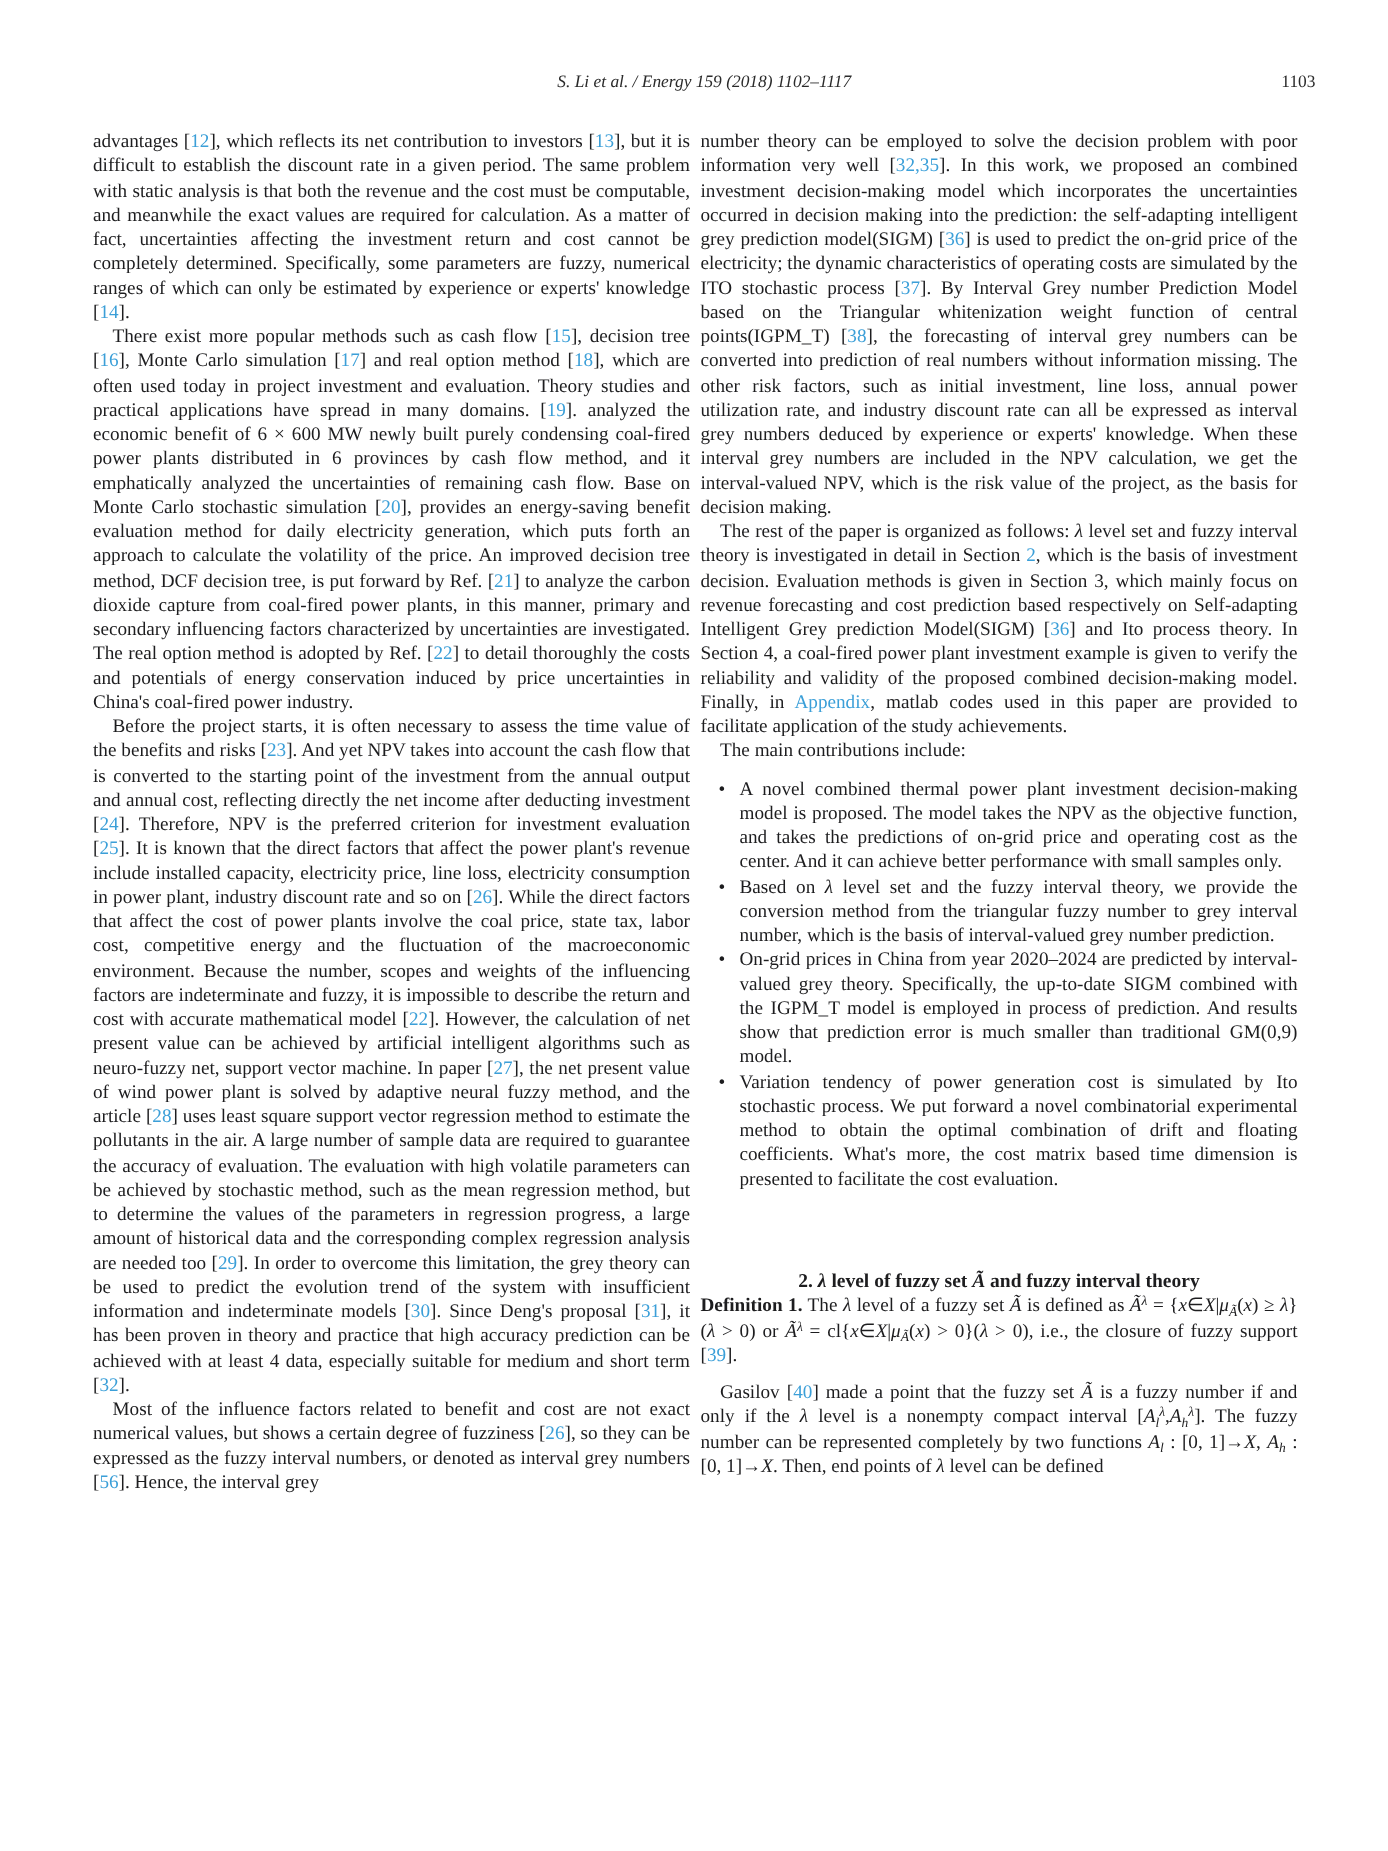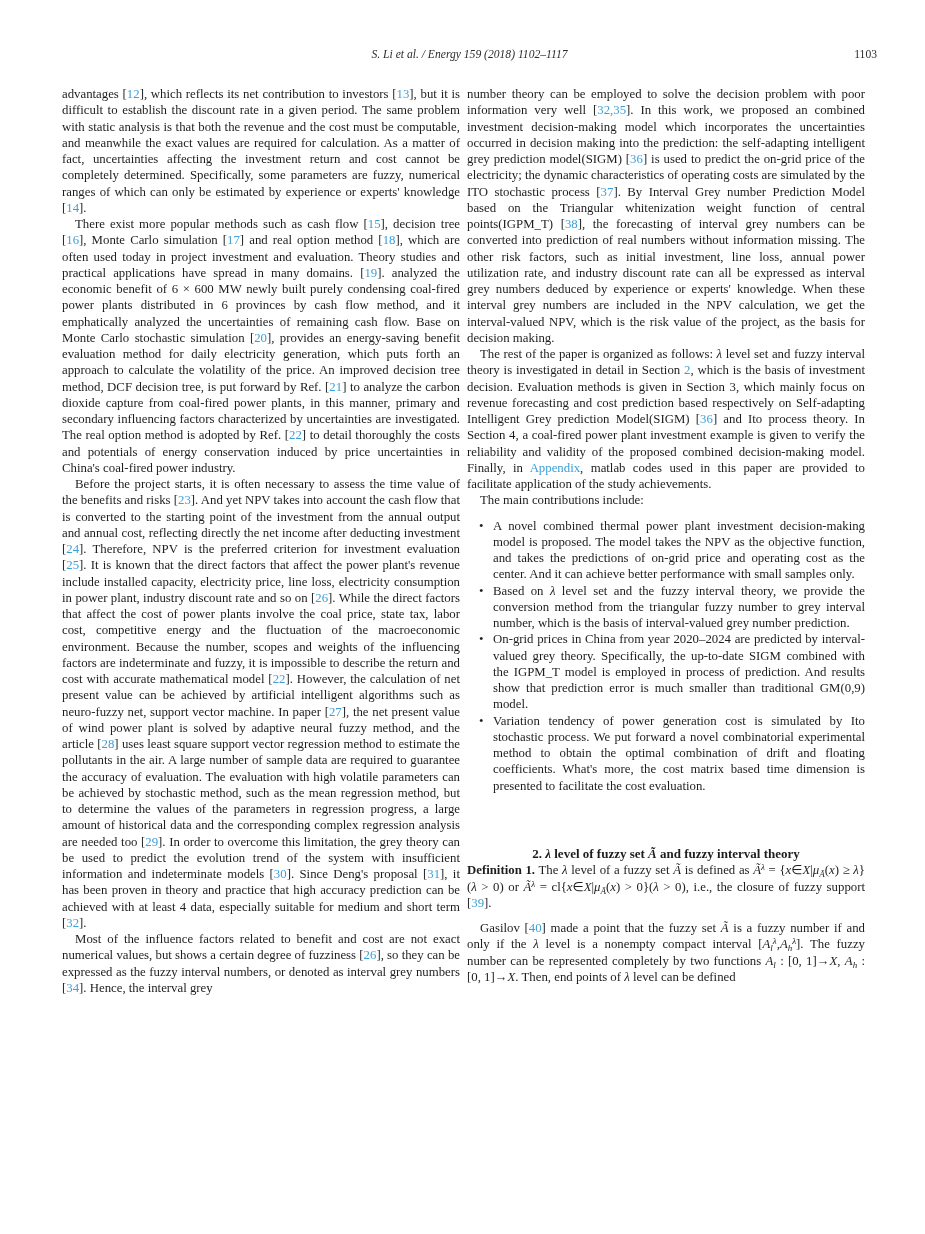--- a/index.html
+++ b/index.html
@@ -35,21 +35,21 @@
 <div class="page">
   <div class="header">
     <div class="citation">S. Li et al. / Energy 159 (2018) 1102–1117</div>
     <div class="pageno">1103</div>
   </div>
   <div class="columns">
     <div class="col" id="col-left">
         <p class="p">advantages [<a class="ref">12</a>], which reflects its net contribution to investors [<a class="ref">13</a>], but it is difficult to establish the discount rate in a given period. The same problem with static analysis is that both the revenue and the cost must be computable, and meanwhile the exact values are required for calculation. As a matter of fact, uncertainties affecting the investment return and cost cannot be completely determined. Specifically, some parameters are fuzzy, numerical ranges of which can only be estimated by experience or experts' knowledge [<a class="ref">14</a>].</p>
         <p class="p ind">There exist more popular methods such as cash flow [<a class="ref">15</a>], decision tree [<a class="ref">16</a>], Monte Carlo simulation [<a class="ref">17</a>] and real option method [<a class="ref">18</a>], which are often used today in project investment and evaluation. Theory studies and practical applications have spread in many domains. [<a class="ref">19</a>]. analyzed the economic benefit of 6 × 600 MW newly built purely condensing coal-fired power plants distributed in 6 provinces by cash flow method, and it emphatically analyzed the uncertainties of remaining cash flow. Base on Monte Carlo stochastic simulation [<a class="ref">20</a>], provides an energy-saving benefit evaluation method for daily electricity generation, which puts forth an approach to calculate the volatility of the price. An improved decision tree method, DCF decision tree, is put forward by Ref. [<a class="ref">21</a>] to analyze the carbon dioxide capture from coal-fired power plants, in this manner, primary and secondary influencing factors characterized by uncertainties are investigated. The real option method is adopted by Ref. [<a class="ref">22</a>] to detail thoroughly the costs and potentials of energy conservation induced by price uncertainties in China's coal-fired power industry.</p>
         <p class="p ind">Before the project starts, it is often necessary to assess the time value of the benefits and risks [<a class="ref">23</a>]. And yet NPV takes into account the cash flow that is converted to the starting point of the investment from the annual output and annual cost, reflecting directly the net income after deducting investment [<a class="ref">24</a>]. Therefore, NPV is the preferred criterion for investment evaluation [<a class="ref">25</a>]. It is known that the direct factors that affect the power plant's revenue include installed capacity, electricity price, line loss, electricity consumption in power plant, industry discount rate and so on [<a class="ref">26</a>]. While the direct factors that affect the cost of power plants involve the coal price, state tax, labor cost, competitive energy and the fluctuation of the macroeconomic environment. Because the number, scopes and weights of the influencing factors are indeterminate and fuzzy, it is impossible to describe the return and cost with accurate mathematical model [<a class="ref">22</a>]. However, the calculation of net present value can be achieved by artificial intelligent algorithms such as neuro-fuzzy net, support vector machine. In paper [<a class="ref">27</a>], the net present value of wind power plant is solved by adaptive neural fuzzy method, and the article [<a class="ref">28</a>] uses least square support vector regression method to estimate the pollutants in the air. A large number of sample data are required to guarantee the accuracy of evaluation. The evaluation with high volatile parameters can be achieved by stochastic method, such as the mean regression method, but to determine the values of the parameters in regression progress, a large amount of historical data and the corresponding complex regression analysis are needed too [<a class="ref">29</a>]. In order to overcome this limitation, the grey theory can be used to predict the evolution trend of the system with insufficient information and indeterminate models [<a class="ref">30</a>]. Since Deng's proposal [<a class="ref">31</a>], it has been proven in theory and practice that high accuracy prediction can be achieved with at least 4 data, especially suitable for medium and short term [<a class="ref">32</a>].</p>
-        <p class="p ind">Most of the influence factors related to benefit and cost are not exact numerical values, but shows a certain degree of fuzziness [<a class="ref">26</a>], so they can be expressed as the fuzzy interval numbers, or denoted as interval grey numbers [<a class="ref">34</a>]. Hence, the interval grey</p>
+        <p class="p ind">Most of the influence factors related to benefit and cost are not exact numerical values, but shows a certain degree of fuzziness [<a class="ref">26</a>], so they can be expressed as the fuzzy interval numbers, or denoted as interval grey numbers [<a class="ref">56</a>]. Hence, the interval grey</p>
       </div>
     <div class="col" id="col-right">
         <p class="p">number theory can be employed to solve the decision problem with poor information very well [<a class="ref">32,35</a>]. In this work, we proposed an combined investment decision-making model which incorporates the uncertainties occurred in decision making into the prediction: the self-adapting intelligent grey prediction model(SIGM) [<a class="ref">36</a>] is used to predict the on-grid price of the electricity; the dynamic characteristics of operating costs are simulated by the ITO stochastic process [<a class="ref">37</a>]. By Interval Grey number Prediction Model based on the Triangular whitenization weight function of central points(IGPM_T) [<a class="ref">38</a>], the forecasting of interval grey numbers can be converted into prediction of real numbers without information missing. The other risk factors, such as initial investment, line loss, annual power utilization rate, and industry discount rate can all be expressed as interval grey numbers deduced by experience or experts' knowledge. When these interval grey numbers are included in the NPV calculation, we get the interval-valued NPV, which is the risk value of the project, as the basis for decision making.</p>
         <p class="p ind">The rest of the paper is organized as follows: <span class="it">λ</span> level set and fuzzy interval theory is investigated in detail in Section <a class="ref">2</a>, which is the basis of investment decision. Evaluation methods is given in Section 3, which mainly focus on revenue forecasting and cost prediction based respectively on Self-adapting Intelligent Grey prediction Model(SIGM) [<a class="ref">36</a>] and Ito process theory. In Section 4, a coal-fired power plant investment example is given to verify the reliability and validity of the proposed combined decision-making model. Finally, in <a class="ref">Appendix</a>, matlab codes used in this paper are provided to facilitate application of the study achievements.</p>
         <p class="p ind">The main contributions include:</p>
         <ul class="bullets">
           <li>A novel combined thermal power plant investment decision-making model is proposed. The model takes the NPV as the objective function, and takes the predictions of on-grid price and operating cost as the center. And it can achieve better performance with small samples only.</li>
           <li>Based on <span class="it">λ</span> level set and the fuzzy interval theory, we provide the conversion method from the triangular fuzzy number to grey interval number, which is the basis of interval-valued grey number prediction.</li>
           <li>On-grid prices in China from year 2020–2024 are predicted by interval-valued grey theory. Specifically, the up-to-date SIGM combined with the IGPM_T model is employed in process of prediction. And results show that prediction error is much smaller than traditional GM(0,9) model.</li>
           <li>Variation tendency of power generation cost is simulated by Ito stochastic process. We put forward a novel combinatorial experimental method to obtain the optimal combination of drift and floating coefficients. What's more, the cost matrix based time dimension is presented to facilitate the cost evaluation.</li>

